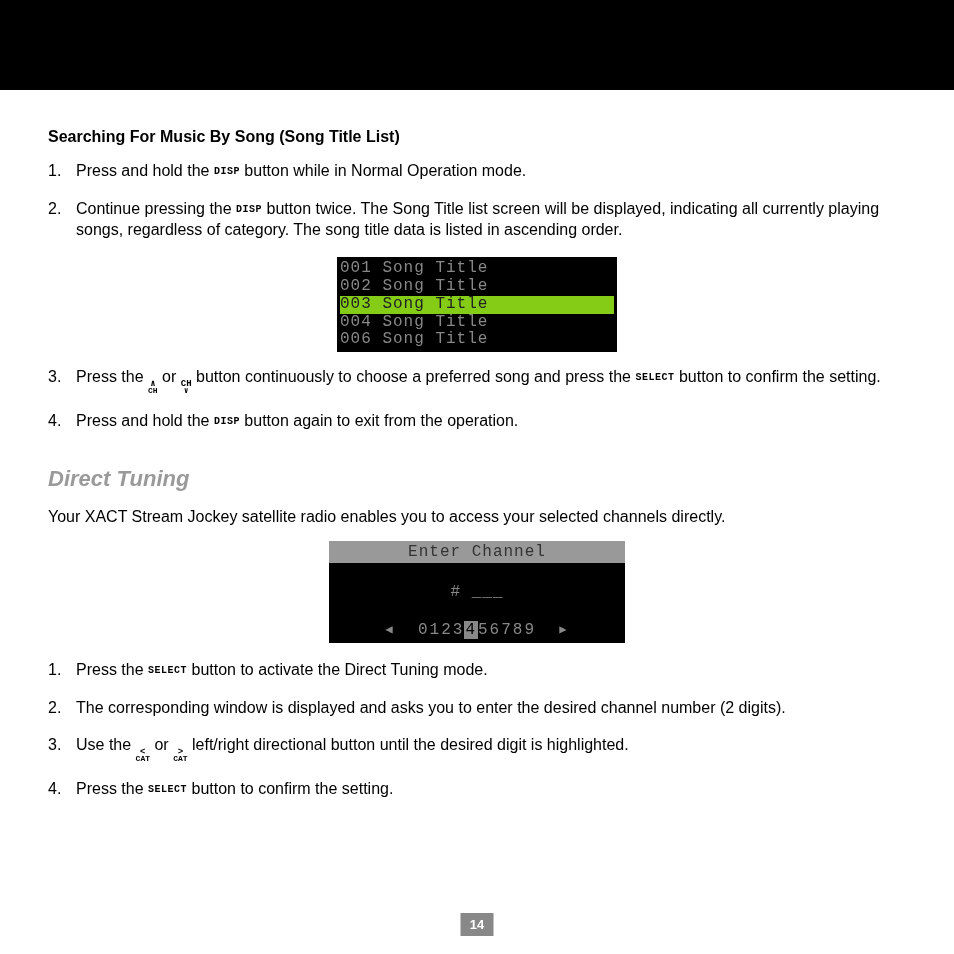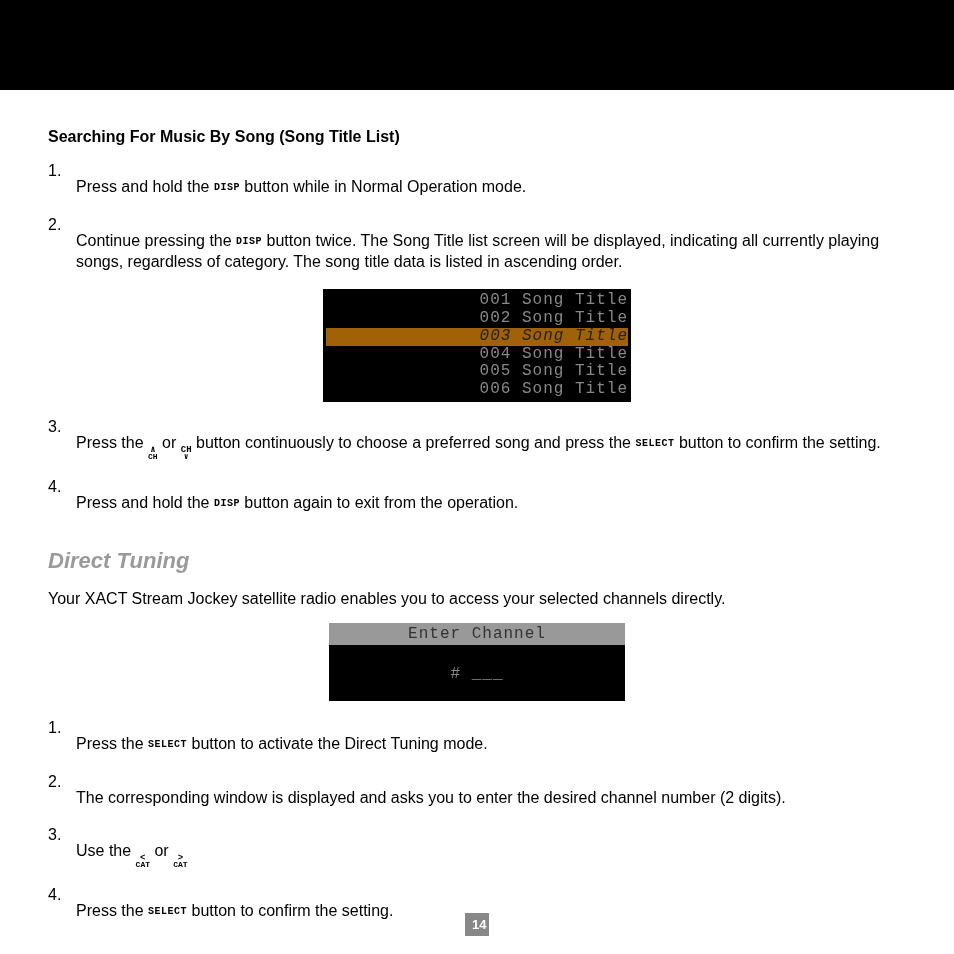--- a/index.html
+++ b/index.html
@@ -31,53 +31,52 @@
   ol > li {
     margin-bottom: 16px;
     display: flex;
     align-items: flex-start;
     line-height: 1.35;
   }
   ol > li .num {
     width: 28px;
     flex-shrink: 0;
   }
-  ol > li .txt { flex: 1; margin-top: 16px; }
+  ol > li .txt { flex: 1; }
   .btn-label {
     font-family: "Courier New", monospace;
     font-size: 10px;
     font-weight: bold;
     letter-spacing: 0.5px;
     vertical-align: 2px;
   }
   .btn-stack {
     display: inline-flex;
     flex-direction: column;
     align-items: center;
     line-height: 0.75;
     vertical-align: -4px;
     font-family: "Courier New", monospace;
     font-weight: bold;
   }
   .btn-stack .s-top { font-size: 9px; }
   .btn-stack .s-bot { font-size: 8px; }
   .lcd {
-    width: 308px;
+    width: 280px;
     margin: 6px auto 14px auto;
     background: #000;
     padding: 3px;
     font-family: "Courier New", monospace;
     font-size: 16px;
     line-height: 1.12;
     letter-spacing: 1px;
     color: #888;
-    text-align: right;
   }
   .lcd .row { padding: 0 0; white-space: pre; }
-  .lcd .row.hl { background: #a16207; color: #222; font-style: italic; }
+  .lcd .row.hl { background: #84cc16; color: #222; }
   .lcd-tune {
     width: 296px;
     margin: 8px auto 16px auto;
     background: #000;
     font-family: "Courier New", monospace;
     font-size: 16px;
     color: #888;
     text-align: center;
   }
   .lcd-tune .hdr {
@@ -113,21 +112,21 @@
   .page-num {
     position: absolute;
     left: 50%;
     transform: translateX(-50%);
     bottom: 18px;
     background: #888;
     color: #fff;
     font-size: 13px;
     font-weight: bold;
     padding: 4px 7px;
-    width: 24px;
+    width: 33px;
     text-align: center;
   }
   .page-wrap { position: relative; height: 100%; }
 </style>
 </head>
 <body>
 <div class="page-wrap">
 
 <div class="top-bar"></div>
 
@@ -148,21 +147,20 @@
         <span>Continue pressing the </span><span class="btn-label">DISP</span><span> button twice. The Song Title list screen will be displayed, indicating all currently playing songs, regardless of category. The song title data is listed in ascending order.</span>
       </span>
     </li>
   </ol>
 
   <div class="lcd">
     <div class="row">001 Song Title</div>
     <div class="row">002 Song Title</div>
     <div class="row hl">003 Song Title</div>
     <div class="row">004 Song Title</div>
-    <div class="row">005 Song Title</div>
     <div class="row">006 Song Title</div>
   </div>
 
   <ol>
     <li>
       <span class="num">3.</span>
       <span class="txt">
         <span>Press the </span><span class="btn-stack">
               <span class="s-top">∧</span>
               <span class="s-bot">CH</span>
@@ -179,20 +177,25 @@
       </span>
     </li>
   </ol>
 
   <div class="big-heading">Direct Tuning</div>
   <div class="para">Your XACT Stream Jockey satellite radio enables you to access your selected channels directly.</div>
 
   <div class="lcd-tune">
     <div class="hdr">Enter Channel</div>
     <div class="mid"># ___</div>
+    <div class="digits">
+      <span class="tri">◀</span>
+      &nbsp;<span>0123</span><span class="hl-d">4</span><span>56789</span>&nbsp;
+      <span class="tri">▶</span>
+    </div>
   </div>
 
   <ol>
     <li>
       <span class="num">1.</span>
       <span class="txt">
         <span>Press the </span><span class="btn-label">SELECT</span><span> button to activate the Direct Tuning mode.</span>
       </span>
     </li>
     <li>
@@ -201,21 +204,21 @@
     </li>
     <li>
       <span class="num">3.</span>
       <span class="txt">
         <span>Use the </span><span class="btn-stack">
               <span class="s-top">&lt;</span>
               <span class="s-bot">CAT</span>
             </span><span> or </span><span class="btn-stack">
               <span class="s-top">&gt;</span>
               <span class="s-bot">CAT</span>
-            </span>
+            </span><span> left/right directional button until the desired digit is highlighted.</span>
       </span>
     </li>
     <li>
       <span class="num">4.</span>
       <span class="txt">
         <span>Press the </span><span class="btn-label">SELECT</span><span> button to confirm the setting.</span>
       </span>
     </li>
   </ol>
 

